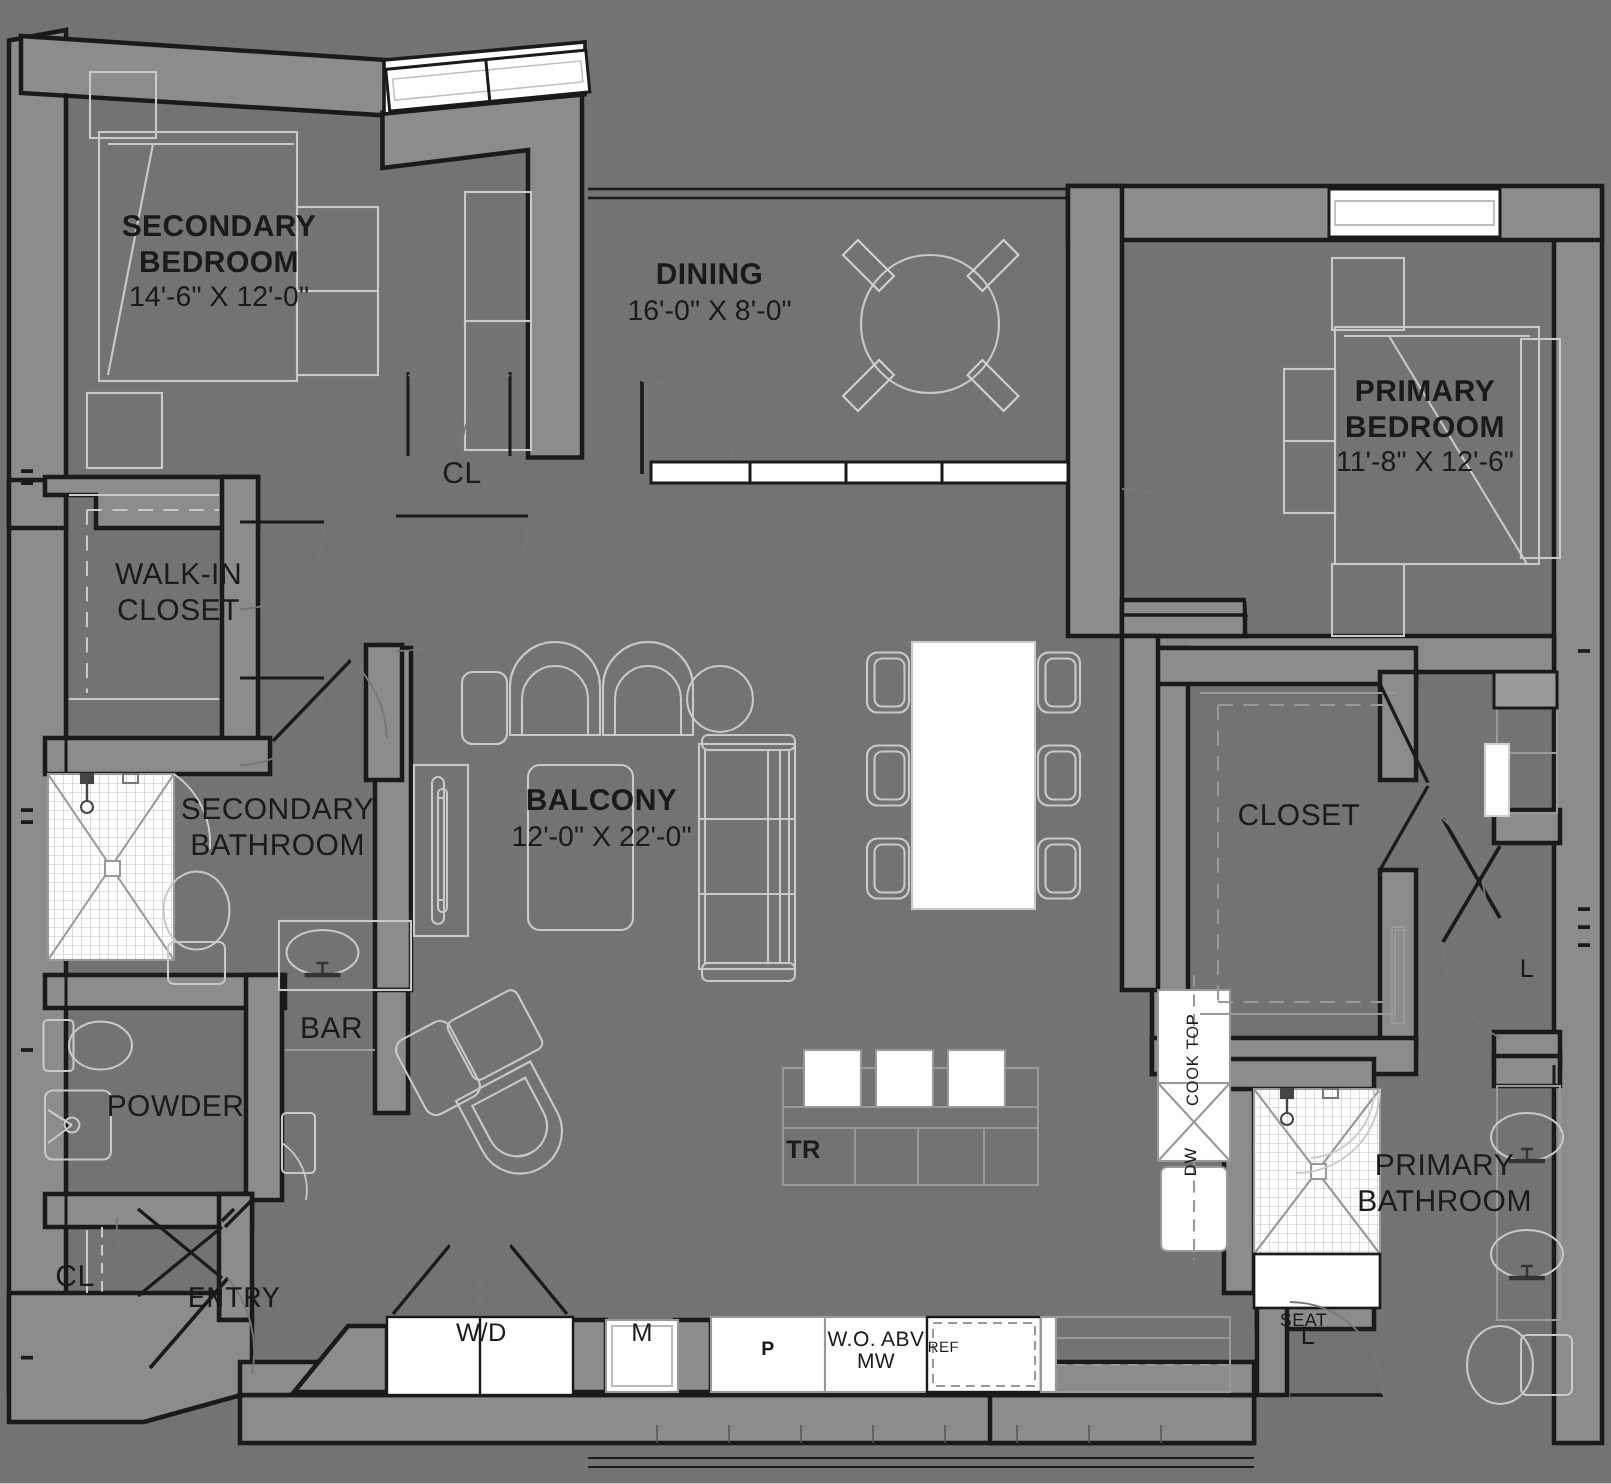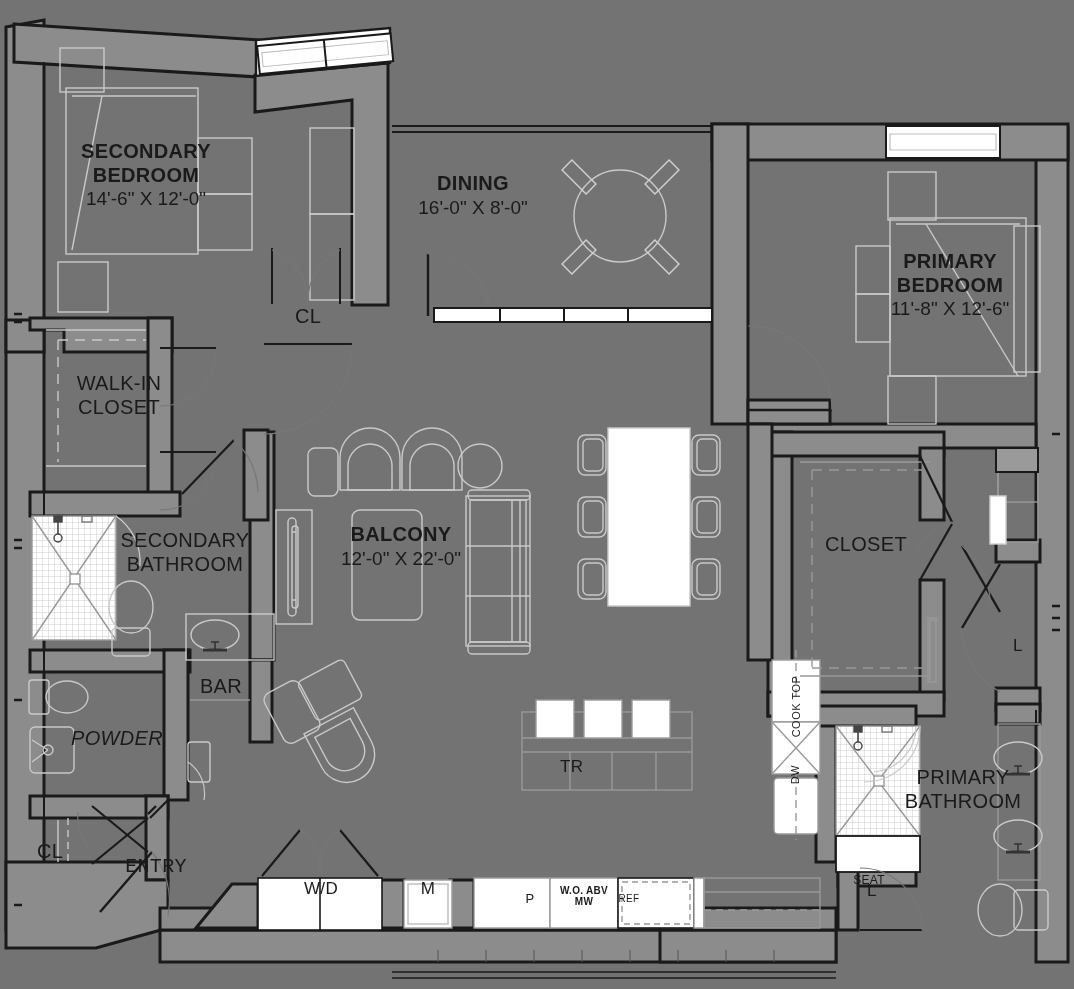--- a/index.html
+++ b/index.html
@@ -5,23 +5,23 @@
 <style>
   html,body{margin:0;padding:0;background:#ffffff;}
   body{font-family:"Liberation Sans", sans-serif;}
   #plan-root{position:relative;width:1074px;height:989px;background:#737373;overflow:hidden;}
   #plan-svg{position:absolute;left:0;top:0;width:1074px;height:989px;}
   .lbl{position:absolute;text-align:center;color:#1a1a1a;line-height:1.18;white-space:nowrap;
        font-family:"Liberation Sans", sans-serif;}
   .lbl .nm{font-weight:bold;font-size:20px;letter-spacing:0.3px;display:block;}
   .lbl .dim{font-weight:normal;font-size:19px;display:block;margin-top:1px;}
   .lbl.plain .nm{font-weight:normal;}
-  .lbl.sm .nm{font-size:13px;font-weight:normal;margin-left:36px;}
+  .lbl.sm .nm{font-size:13px;font-weight:bold;}
   .lbl.xs .nm{font-size:10px;font-weight:normal;}
-  .lbl.xxs .nm{font-size:10px;font-weight:bold;line-height:1.1;}
+  .lbl.xxs .nm{font-size:14px;font-weight:normal;line-height:1.1;}
   .lbl.med .nm{font-size:17px;font-weight:normal;}
   .vrot{transform:rotate(-90deg);transform-origin:center center;}
 </style>
 </head>
 <body>
 
 <div id="plan-root">
 
   <svg id="plan-svg" viewBox="0 0 1074 989">
     <defs>
@@ -487,21 +487,21 @@
   <div class="lbl plain" style="left:806px;top:533px;width:120px;">
     <span class="nm" style="font-weight:normal;">CLOSET</span>
   </div>
 
   <div class="lbl plain" style="left:900px;top:766px;width:126px;">
     <span class="nm" style="font-weight:normal;">PRIMARY</span>
     <span class="nm" style="font-weight:normal;">BATHROOM</span>
   </div>
 
   <div class="lbl plain" style="left:64px;top:727px;width:106px;">
-    <span class="nm" style="font-weight:normal;font-style:italic;">POWDER</span>
+    <span class="nm" style="font-weight:normal;">POWDER</span>
   </div>
 
   <div class="lbl plain" style="left:192px;top:675px;width:58px;">
     <span class="nm" style="font-weight:normal;">BAR</span>
   </div>
 
   <div class="lbl plain" style="left:112px;top:855px;width:88px;">
     <span class="nm" style="font-weight:normal;font-family:Liberation Mono, monospace;">ENTRY</span>
   </div>
 

